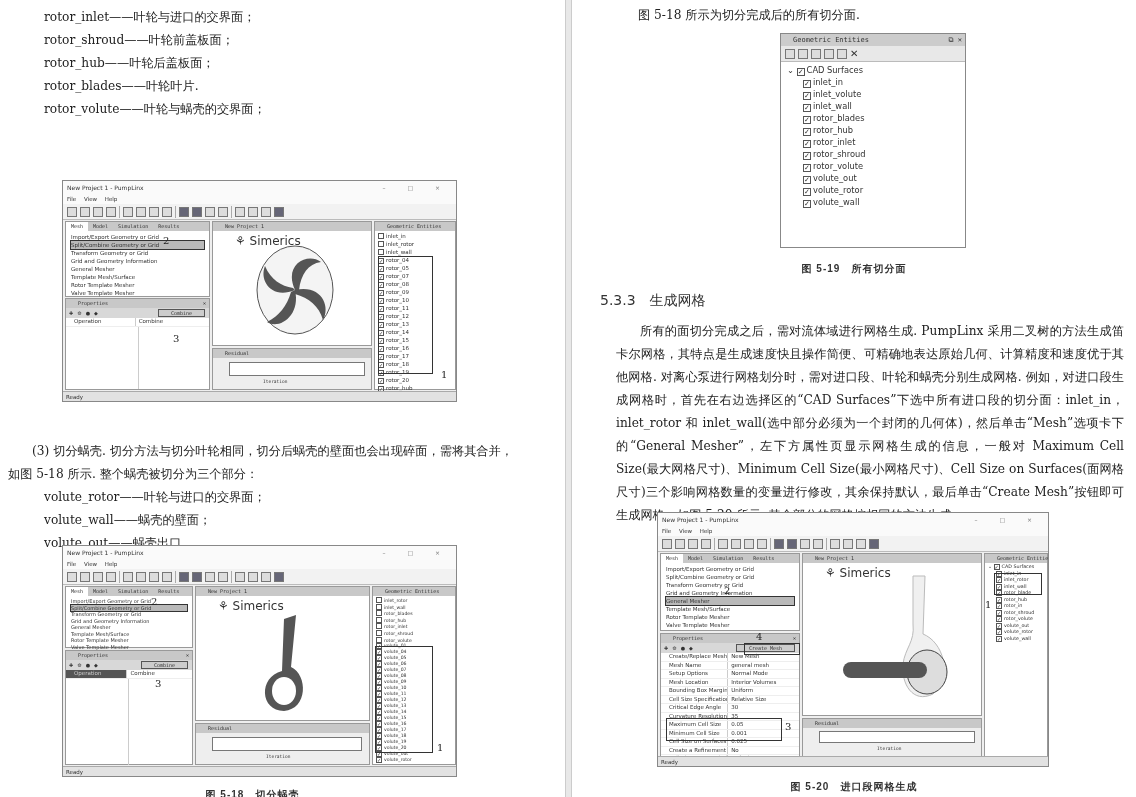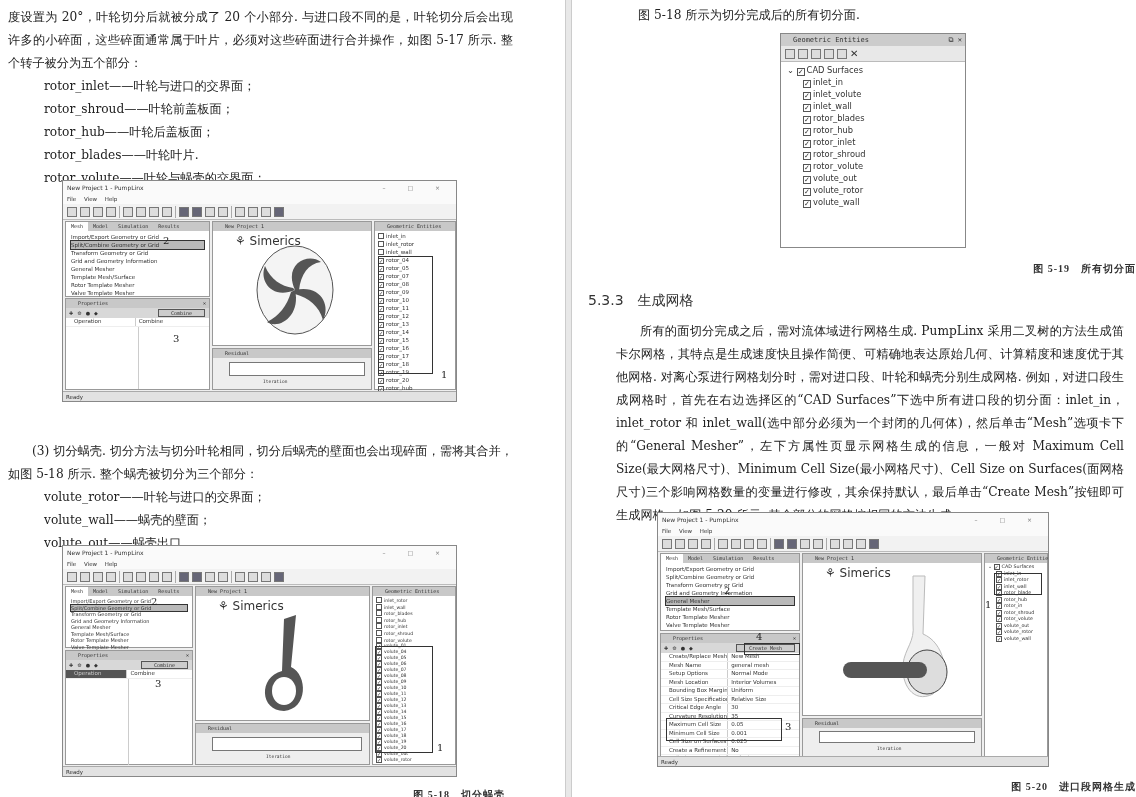--- a/index.html
+++ b/index.html
@@ -4,22 +4,22 @@
 <style>
   *{box-sizing:border-box;margin:0;padding:0}
   body{width:1136px;height:797px;background:#fff;font-family:"DejaVu Serif",serif;color:#222;overflow:hidden;position:relative}
   .page{position:absolute;top:0;height:797px;overflow:hidden}
   #left-page{left:0;width:565px}
   #right-page{left:572px;width:564px}
   .gutter{position:absolute;left:565px;top:0;width:7px;height:797px;background:#e8e8e8;border-left:1px solid #ccc;border-right:1px solid #ccc}
   p.body{font-size:12.2px;line-height:23px;text-indent:24px;text-align:justify}
   p.flush{font-size:12.2px;line-height:23px;text-align:justify}
   .item{font-size:12.2px;line-height:23px;padding-left:36px}
-  .caption{font-family:Liberation Serif, serif;font-size:10px;font-weight:bold;text-align:right;letter-spacing:1px;color:#333}
-  .section-title{font-family:"DejaVu Sans",sans-serif;font-size:14px;color:#333;padding-left:16px}
+  .caption{font-family:Liberation Sans, sans-serif;font-size:10px;font-weight:bold;text-align:center;letter-spacing:1px;color:#333}
+  .section-title{font-family:"DejaVu Sans",sans-serif;font-size:14px;color:#333;padding-left:28px}
   
   .shot{position:absolute;background:#efefef;border:1px solid #888;font-family:"DejaVu Sans",sans-serif;color:#333;overflow:hidden}
   .titlebar{height:13px;font-size:6px;line-height:13px;padding-left:4px;background:#fafafa;position:relative}
   .titlebar .wc{position:absolute;right:6px;top:0;font-size:6px;letter-spacing:10px;color:#777}
   .menubar{height:10px;font-size:5.5px;line-height:10px;padding-left:4px;background:#fafafa;word-spacing:6px}
   .toolbar{height:16px;background:#f2f2f2;display:flex;align-items:center;gap:3px;padding-left:4px;border-bottom:1px solid #bbb}
   .tb{width:10px;height:10px;border:1px solid #777;background:#ddd;font-size:6px;line-height:8px;text-align:center}
   .tb.blue{background:#667}
   .tb.sep{width:1px;border:none;background:#aaa;height:12px}
   .panel{position:absolute;background:#fff;border:1px solid #999}
@@ -45,21 +45,20 @@
   .prop-row .v{width:52%;border-left:1px solid #ccc;padding-left:3px;white-space:nowrap;overflow:hidden}
   .ptabs{display:flex;height:10px;background:#d8d8d8;align-items:center;gap:4px;padding-left:3px;font-size:5px}
   .ptabs .cm{margin-left:auto;margin-right:4px;border:1px solid #555;padding:0 12px;background:#ccc;font-family:"DejaVu Sans Mono",monospace}
   .axis{font-family:"DejaVu Sans Mono",monospace;font-size:4.5px}
 </style>
 </head>
 <body>
 
 <div class="page" id="left-page">
   <div style="position:absolute;left:8px;top:6px;width:505px">
-    <p class="flush">度设置为 20°，叶轮切分后就被分成了 20 个小部分. 与进口段不同的是，叶轮切分后会出现许多的小碎面，这些碎面通常属于叶片，必须对这些碎面进行合并操作，如图 5-17 所示. 整个转子被分为五个部分：</p>
     <div class="item">rotor_inlet——叶轮与进口的交界面；</div>
     <div class="item">rotor_shroud——叶轮前盖板面；</div>
     <div class="item">rotor_hub——叶轮后盖板面；</div>
     <div class="item">rotor_blades——叶轮叶片.</div>
     <div class="item">rotor_volute——叶轮与蜗壳的交界面；</div>
   </div>
 
   <div class="shot" style="left:62px;top:180px;width:395px;height:222px">
     <div class="titlebar"><span>New Project 1 - PumpLinx</span><span class="wc">– □ ×</span></div>
     <div class="menubar"><span>File</span> <span>View</span> <span>Help</span></div>

